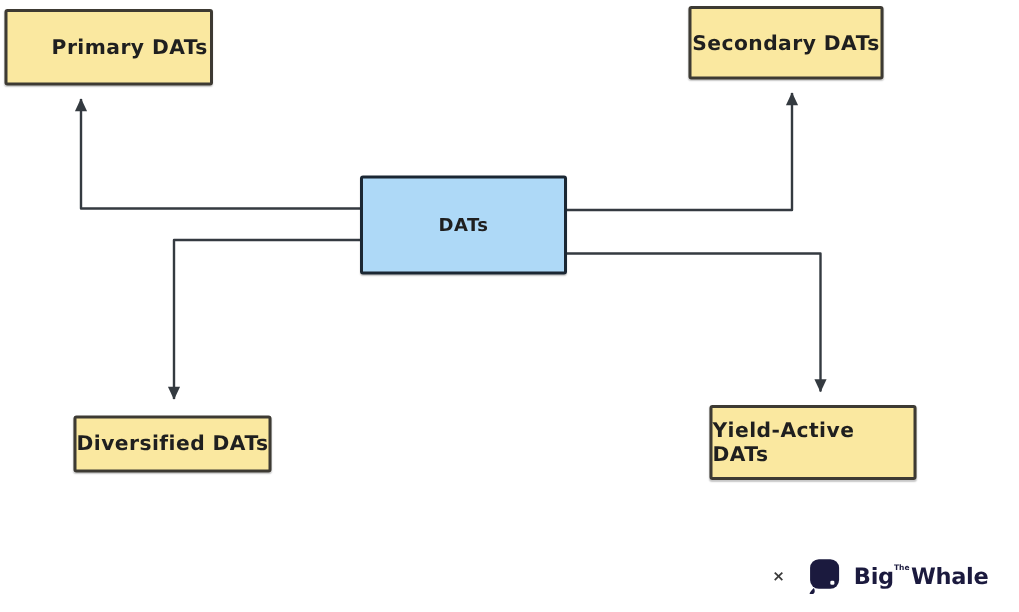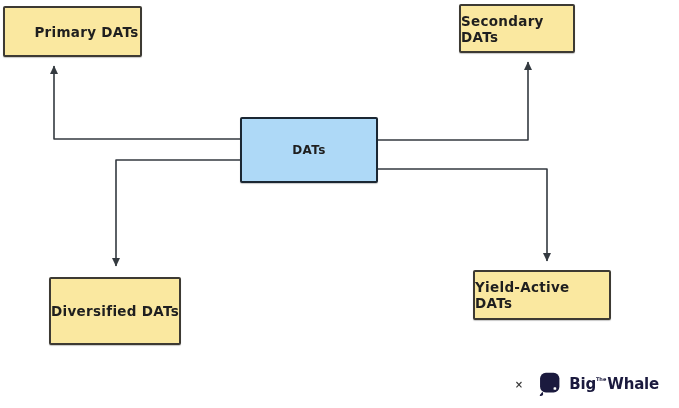--- a/index.html
+++ b/index.html
@@ -13,22 +13,22 @@
     position:absolute; box-sizing:border-box;
     background:var(--node-fill,#fae8a0);
     border:2px solid var(--node-border,#3d3a33);
     border-radius:2px;
     display:flex; align-items:center; justify-content:center;
     font-size:13.5px; font-weight:600; letter-spacing:.3px;
     color:var(--text,#1f1f1f);
     box-shadow:0 1px 1px rgba(0,0,0,.22);
   }
   .node-primary     { left:3px;   top:6px;   width:139px; height:51px;padding-left:28px; }
-  .node-secondary   { left:459px; top:4px;   width:116px; height:49px;align-items:center; }
-  .node-diversified { left:49px;  top:277px; width:132px; height:68px; }
+  .node-secondary   { left:459px; top:4px;   width:130px; height:49px;align-items:center; }
+  .node-diversified { left:49px;  top:277px; width:132px; height:38px; }
   .node-yield       { left:473px; top:270px; width:138px; height:50px; }
   .node-center {
     left:240px; top:117px; width:138px; height:66px;
     background:var(--center-fill,#aed9f7);
     border:2px solid var(--center-border,#1b2733);
     font-size:12px;
   }
   svg.connectors { position:absolute; left:0; top:0; width:679px; height:408px; }
   svg.connectors path.link { fill:none; stroke:var(--arrow,#343a40); stroke-width:1.6; stroke-linejoin:round; }
   #arrowhead path { fill:var(--arrow,#343a40); }

